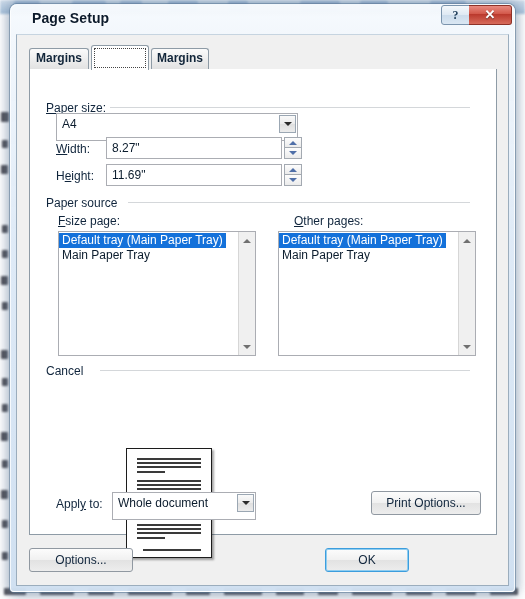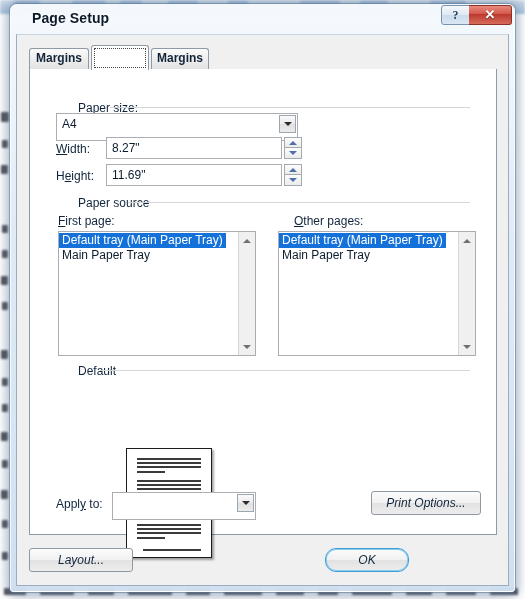--- a/index.html
+++ b/index.html
@@ -203,21 +203,20 @@
   }
 
   
   .group-label {
     position: absolute;
     font-size: 12px;
     color: #10253c;
     background: #ffffff;
     padding: 0 4px;
     white-space: nowrap;
-    margin-left: 32px;
   }
   .group-rule {
     position: absolute;
     height: 1px;
     background: #d4d7da;
   }
   .u { text-decoration: underline; }
 
   
   .ctl-label {
@@ -373,25 +372,24 @@
     box-sizing: border-box;
     height: 24px;
     border: 1px solid #9098a1;
     border-radius: 3px;
     background: linear-gradient(180deg,#fcfcfc 0%,#f1f1f1 48%,#e2e2e2 50%,#ededed 100%);
     font-size: 12px;
     color: #10253c;
     text-align: center;
     cursor: default;
   }
-  .btn span { display: block; line-height: 22px; font-style: italic; }
+  .btn span { display: block; line-height: 22px; }
   .btn.focus {
     border-color: #3c9ddd;
     box-shadow: 0 0 0 1px #8fcdf0 inset;
-    border-radius: 11px;
   }
 </style>
 </head>
 <body>
 
 <div id="backdrop">
   <div class="bd-ribbon"></div>
   <div class="bd-ribbon-chip" style="left:14px;width:26px;"></div>
   <div class="bd-ribbon-chip" style="left:72px;width:34px;"></div>
   <div class="bd-ribbon-chip" style="left:120px;width:22px;"></div>
@@ -498,21 +496,21 @@
           </div>
         <div class="dn">
             <i></i>
           </div>
       </div>
 
       <div class="group-label" style="left:12px; top:127px;">Paper source</div>
       <div class="group-rule" style="left:98px; top:133px; width:342px;"></div>
 
       <div class="ctl-label" style="left:28px; top:145px;">
-        <span class="u">F</span><span>irst page:</span>
+        <span class="u">F</span><span>size page:</span>
       </div>
       <div class="listbox" id="first-page-list" style="left:28px; top:162px; width:198px; height:125px;">
         <div class="items">
           <div class="lb-item sel">Default tray (Main Paper Tray)</div>
           <div class="lb-item">Main Paper Tray</div>
         </div>
         <div class="vscroll">
           <div class="sc-btn top">
               <i></i>
             </div>
@@ -533,21 +531,21 @@
         <div class="vscroll">
           <div class="sc-btn top">
               <i></i>
             </div>
           <div class="sc-btn bot">
               <i></i>
             </div>
         </div>
       </div>
 
-      <div class="group-label" style="left:12px; top:295px;">Default</div>
+      <div class="group-label" style="left:12px; top:295px;">Cancel</div>
       <div class="group-rule" style="left:70px; top:301px; width:370px;"></div>
 
       <div id="preview-page">
           <div class="pv-line" style="width: 64px; top: 9px;"></div>
           <div class="pv-line" style="width: 64px; top: 13px;"></div>
           <div class="pv-line" style="width: 64px; top: 17px;"></div>
           <div class="pv-line" style="width: 28px; top: 22px;"></div>
           <div class="pv-line" style="width: 64px; top: 31px;"></div>
           <div class="pv-line" style="width: 64px; top: 35px;"></div>
           <div class="pv-line" style="width: 64px; top: 39px;"></div>
@@ -560,30 +558,31 @@
           <div class="pv-line" style="width: 64px; top: 79px;"></div>
           <div class="pv-line" style="width: 64px; top: 83px;"></div>
           <div class="pv-line" style="width: 28px; top: 88px;"></div>
           <div class="pv-line" style="width: 58px; left: 16px; top: 100px;"></div>
         </div>
 
       <div class="ctl-label" style="left:26px; top:428px;">
         <span>Appl</span><span class="u">y</span><span> to:</span>
       </div>
       <div class="combo" id="apply-to-combo" style="left:82px; top:423px; width:144px;">
+        <div class="val">Whole document</div>
         <div class="arrowbtn">
             <i></i>
           </div>
       </div>
 
       <div class="btn" id="print-options-button" style="left:341px; top:422px; width:110px;">
         <span>Print Options...</span>
       </div>
     </div>
 
     <div class="btn" id="default-button" style="left:12px; top:513px; width:104px;">
-      <span>Layout...</span>
+      <span>Options...</span>
     </div>
     <div class="btn focus" id="ok-button" style="left:308px; top:513px; width:84px;">
       <span>OK</span>
     </div>
   </div>
 </div>
 
 </body></html>

